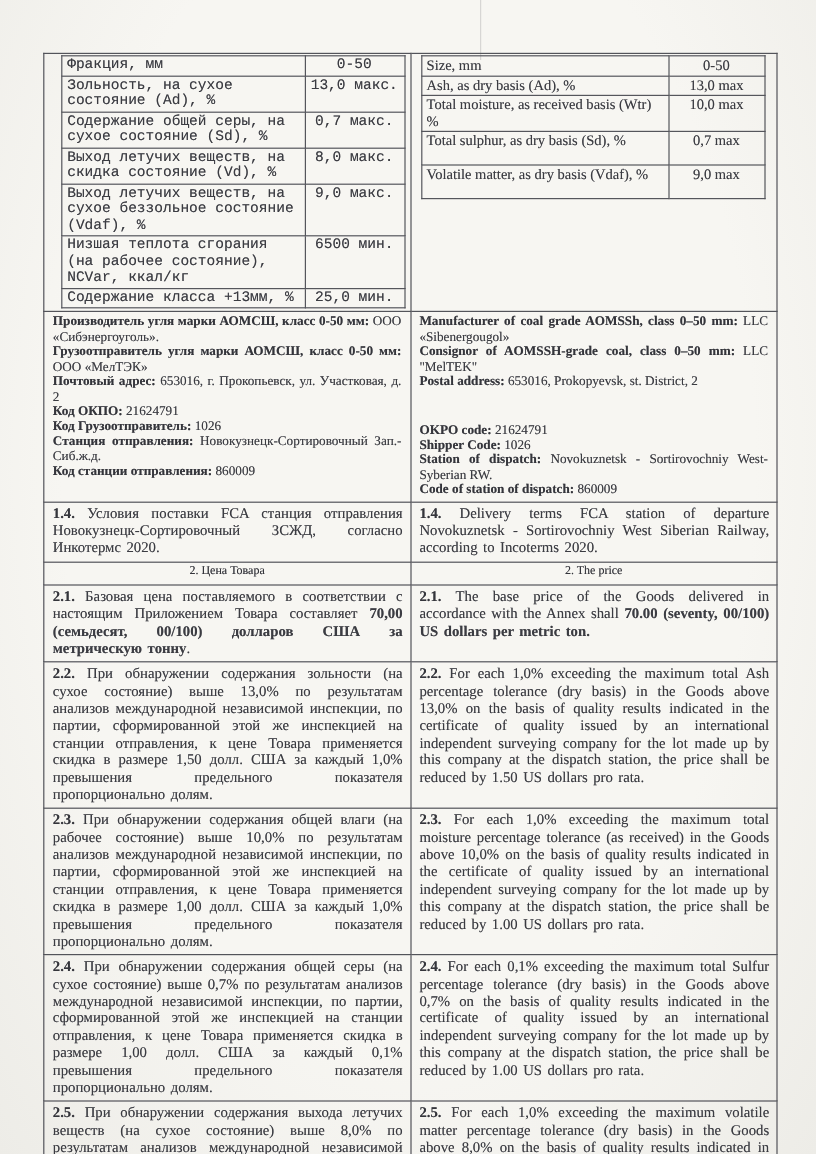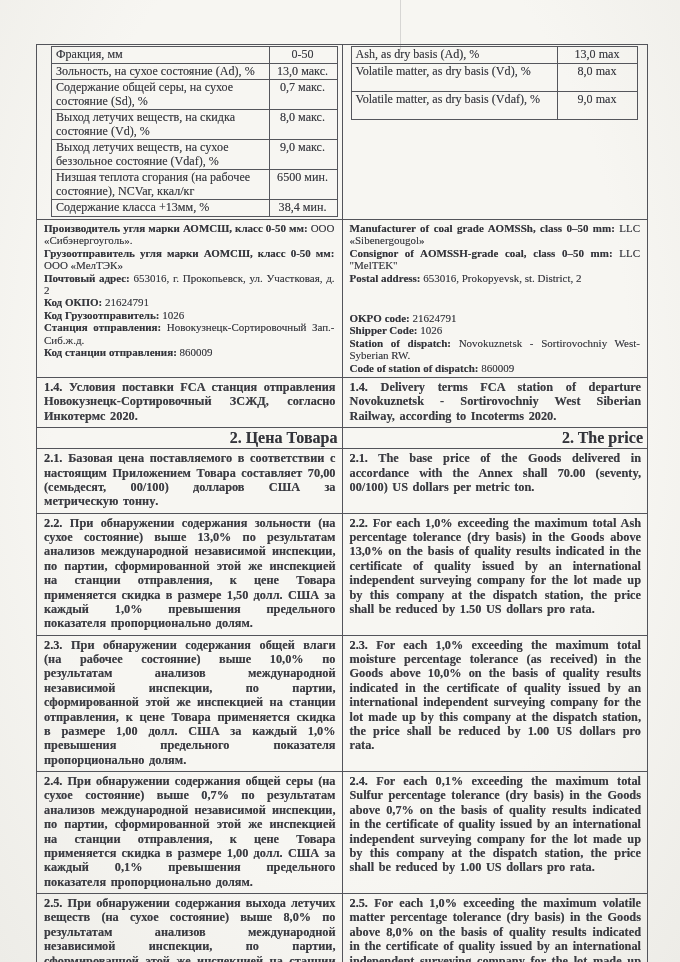--- a/index.html
+++ b/index.html
@@ -20,47 +20,46 @@
     width:100%; border-collapse:collapse;
     text-shadow:0 0 0.5px rgba(45,46,55,0.5);
   }
   table.doc > tbody > tr > td {
     border:1.4px solid #53545a;
     vertical-align:top;
     width:50%;
   }
   
   table.spec { border-collapse:collapse; font-size:12.1px; line-height:1.12; }
-  .spec-cell-ru table.spec { margin:1px 2px 2px 14px; width:calc(100% - 18px); }
+  .spec-cell-ru table.spec { margin:1px 2px 2px 14px; width:calc(100% - 18px);font-family:Liberation Mono, monospace; }
   .spec-cell-en table.spec { margin:1px 9px 2px 8px;  width:calc(100% - 17px); }
   table.spec td {
     border:1.3px solid #55565c;
     vertical-align:top;
     padding:1px 5px 1px 4px;
     height:15px;
   }
   table.spec tr.tall td { height:28px; }
   table.spec td.val { width:68px; white-space:nowrap;text-align:center; }
   .spec-cell-en table.spec td.val { width:80px; }
   
   .info-cell { padding:2px 7px 3px 7px; font-size:11px; line-height:1.13; }
   .info-cell p.line { margin:0; text-align:justify; }
   .info-cell p.gap { margin-top:28px; }
   .info-cell b { color:#34353b; }
   
   .para-cell { padding:2px 6px 4px 7px; }
   .para-cell p.para {
     font-size:12.3px; line-height:1.17; text-align:justify;
     word-spacing:1.5px;
-    font-weight:bold;
   }
   .para-cell b.num { color:#34353b; }
   
   .sec-cell {
-    text-align:right; font-weight:bold; font-size:16px;
+    text-align:center; font-weight:normal; font-size:10px;
     padding:1px 4px; height:19px; color:#34353b;
   }
 </style>
 </head>
 <body>
 
 <div class="scan-artifact-line"></div>
 
 <div class="page-inner">
   <table class="doc">
@@ -89,35 +88,43 @@
               <tr class="tall">
                   <td class="lbl">Выход летучих веществ, на сухое беззольное состояние (Vdaf), %</td>
                   <td class="val">9,0 макс.</td>
                 </tr>
               <tr class="tall">
                   <td class="lbl">Низшая теплота сгорания (на рабочее состояние), NCVar, ккал/кг</td>
                   <td class="val">6500 мин.</td>
                 </tr>
               <tr>
                   <td class="lbl">Содержание класса +13мм, %</td>
-                  <td class="val">38,4 мин.</td>
+                  <td class="val">25,0 мин.</td>
                 </tr>
             </tbody>
           </table>
         </td>
         <td class="cell spec-cell-en">
           <table class="spec">
             <tbody>
               <tr>
+                  <td class="lbl">Size, mm</td>
+                  <td class="val">0-50</td>
+                </tr>
+              <tr>
                   <td class="lbl">Ash, as dry basis (Ad), %</td>
                   <td class="val">13,0 max</td>
                 </tr>
-              <tr class="tall">
-                  <td class="lbl">Volatile matter, as dry basis (Vd), %</td>
-                  <td class="val">8,0 max</td>
+              <tr>
+                  <td class="lbl">Total moisture, as received basis (Wtr) %</td>
+                  <td class="val">10,0 max</td>
+                </tr>
+              <tr class="tall">
+                  <td class="lbl">Total sulphur, as dry basis (Sd), %</td>
+                  <td class="val">0,7 max</td>
                 </tr>
               <tr class="tall">
                   <td class="lbl">Volatile matter, as dry basis (Vdaf), %</td>
                   <td class="val">9,0 max</td>
                 </tr>
             </tbody>
           </table>
         </td>
       </tr>
 

